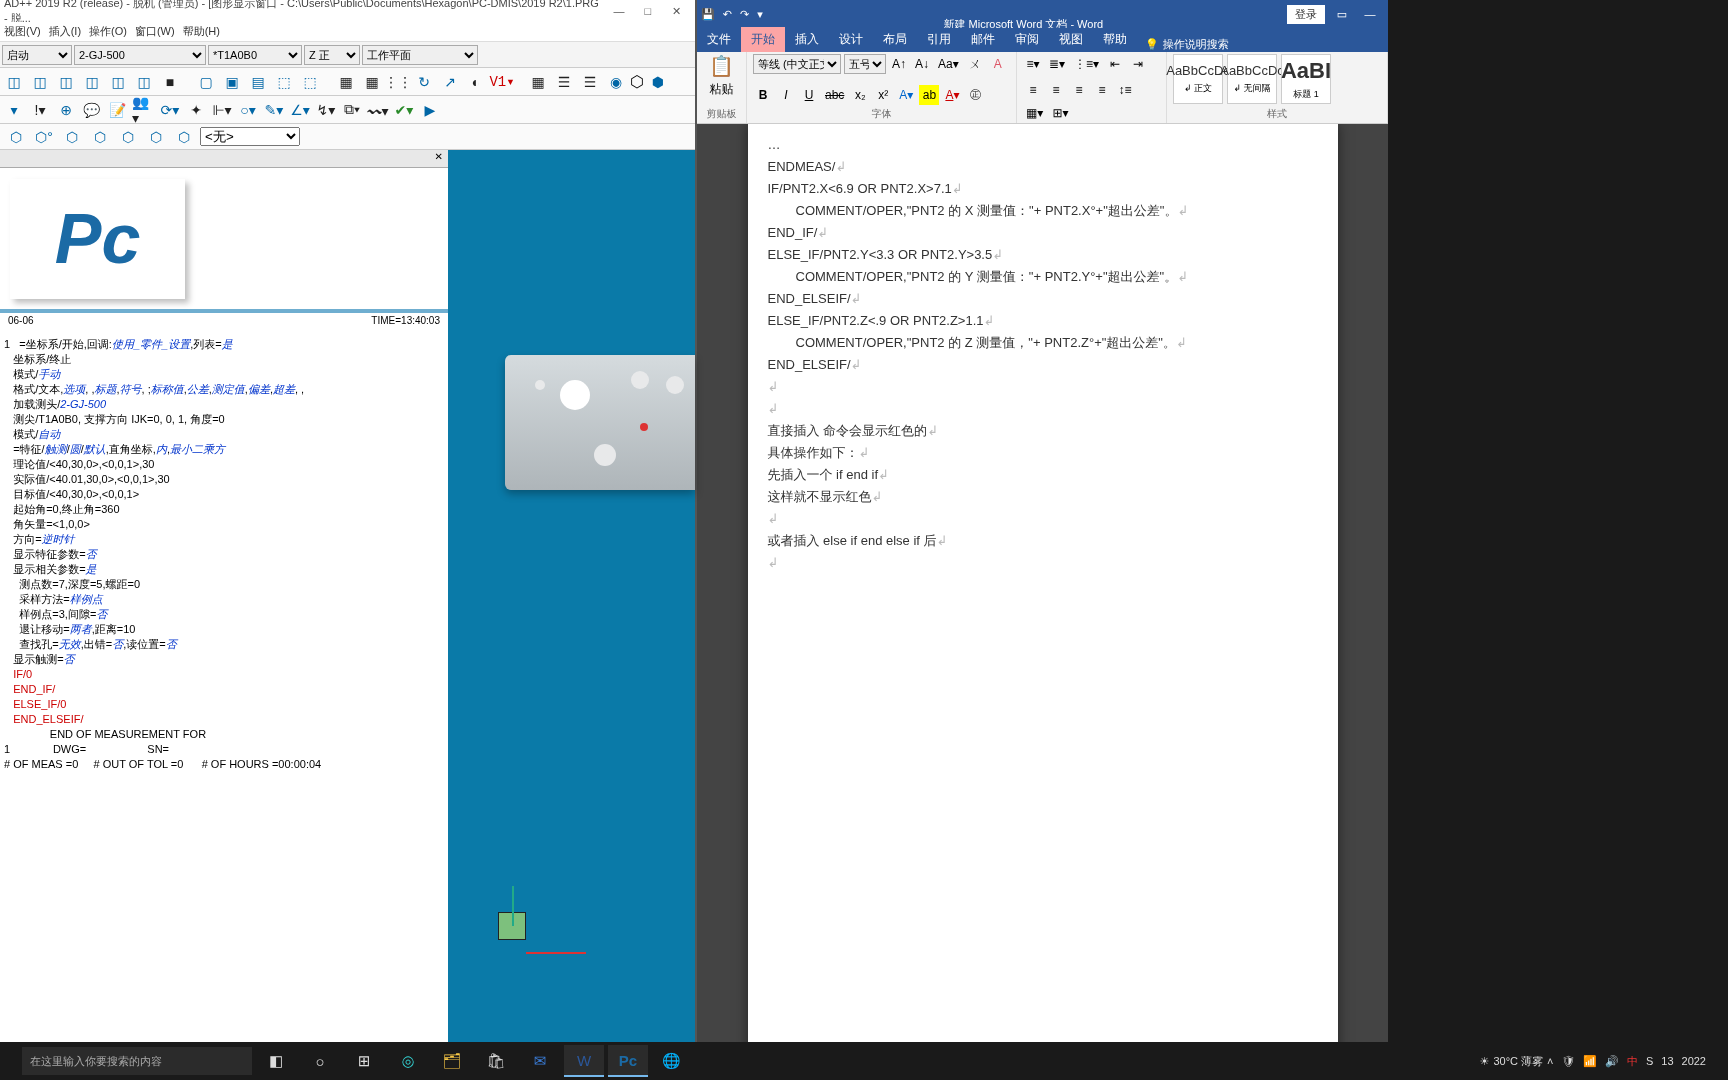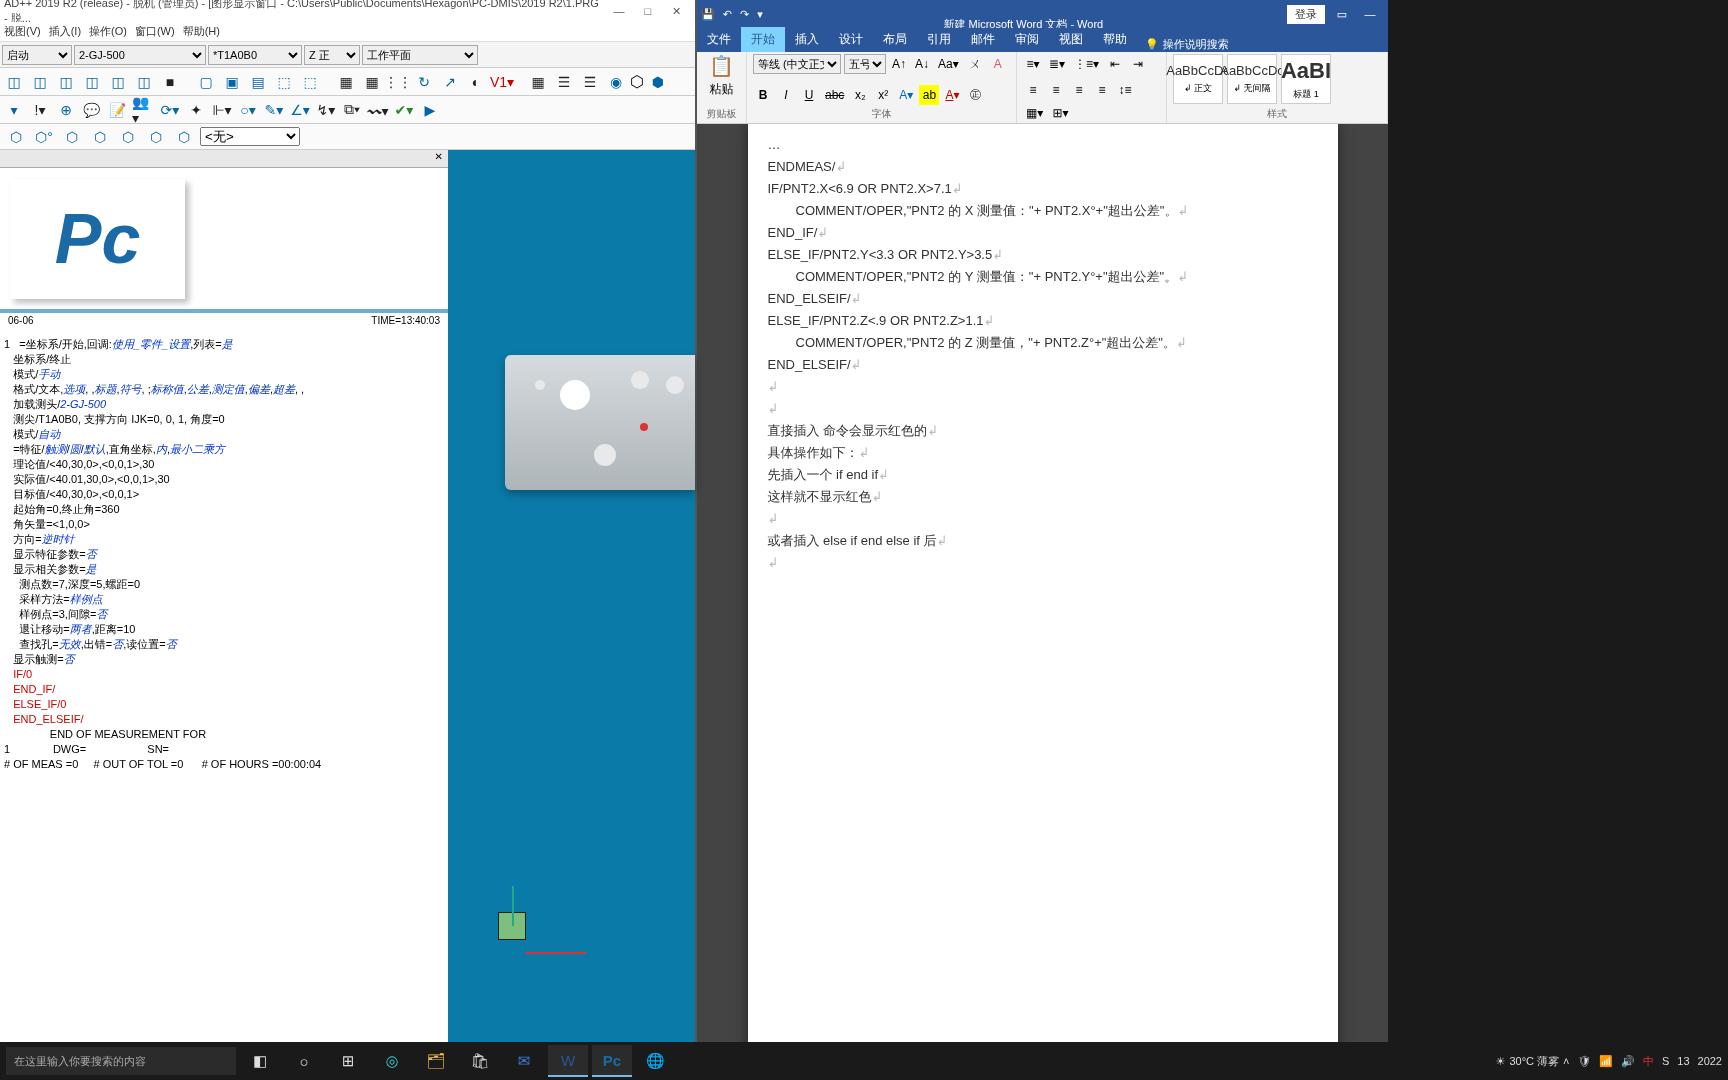--- a/index.html
+++ b/index.html
@@ -14,21 +14,21 @@
 .pcd-title .winbtn { width: 30px; text-align: center; cursor: pointer; color: #555; }
 .pcd-menu { height: 20px; background: #fff; display: flex; align-items: center; gap: 8px; padding: 0 4px; font-size: 11px; color: #333; border-bottom: 1px solid #ddd; }
 .pcd-combos { height: 26px; background: #f4f4f4; display: flex; align-items: center; gap: 2px; padding: 0 2px; border-bottom: 1px solid #ccc; }
 .pcd-combos select { font-size: 11px; height: 20px; border: 1px solid #aaa; }
 .pcd-toolbar { height: 28px; background: #fafafa; display: flex; align-items: center; gap: 2px; padding: 0 2px; border-bottom: 1px solid #ccc; overflow: hidden; }
 .pcd-toolbar2 { height: 28px; background: #fafafa; display: flex; align-items: center; gap: 2px; padding: 0 2px; border-bottom: 1px solid #ccc; }
 .pcd-toolbar3 { height: 26px; background: #fafafa; display: flex; align-items: center; gap: 4px; padding: 0 4px; border-bottom: 1px solid #ccc; }
 .tbicon { width: 24px; height: 24px; display: flex; align-items: center; justify-content: center; font-size: 14px; color: #0066a6; cursor: pointer; }
 .tbicon.dk { color: #222; }
 .tbicon.grn { color: #2a8a2a; }
-.tbicon.red { color: #c00; }
+.tbicon.red { color: #c00; font-family: Liberation Mono, monospace; }
 .pcd-workspace { flex: 1; display: flex; min-height: 0; }
 .pcd-code { width: 448px; display: flex; flex-direction: column; background: #fff; }
 .pcd-code-head { height: 18px; background: #e8e8e8; border-bottom: 1px solid #aaa; position: relative; }
 .pcd-code-head .xbtn { position: absolute; right: 2px; top: 1px; font-size: 10px; padding: 0 3px; cursor: pointer; }
 .pcd-logo { height: 145px; display: flex; align-items: center; justify-content: flex-start; padding: 10px; border-bottom: 4px solid #6faed0; }
 .pcd-logo-box { width: 175px; height: 120px; background: #fff; display: flex; align-items: center; justify-content: center; font-size: 70px; font-weight: bold; color: #1b6aa5; font-style: italic; box-shadow: 4px 4px 6px rgba(0,0,0,.25); }
 .pcd-timeline { height: 20px; font-size: 10px; display: flex; justify-content: space-between; padding: 2px 8px; font-family: monospace; }
 .pcd-code-body { flex: 1; overflow: auto; font-family: "Courier New", monospace; font-size: 11px; line-height: 14px; padding: 4px; white-space: pre; }
 .pcd-code-body .blue { color: #0033cc; font-style: italic; }
 .pcd-code-body .red { color: #cc0000; }
@@ -43,21 +43,21 @@
 .pcd-status { height: 20px; background: #f4f4f4; border-top: 1px solid #aaa; display: flex; align-items: center; font-size: 11px; gap: 18px; padding: 0 6px; font-family: monospace; }
 
 
 .word-title { height: 28px; background: #2b579a; display: flex; align-items: center; color: #fff; font-size: 11px; padding: 0 4px; }
 .word-title .qat { display: flex; gap: 8px; align-items: center; }
 .word-title .doc { flex: 1; text-align: center; margin-top: 20px; }
 .word-title .rbtn { padding: 2px 8px; background: #fff; color: #333; font-size: 11px; margin: 0 3px; cursor: pointer; }
 .word-title .wbtn { width: 28px; text-align: center; cursor: pointer; }
 .word-tabs { height: 24px; background: #2b579a; display: flex; align-items: flex-end; color: #fff; font-size: 12px; }
 .word-tabs .tab { padding: 4px 10px; cursor: pointer; }
-.word-tabs .tab.active { background: #7dd3fc; color: #2b579a; text-align: center; }
+.word-tabs .tab.active { background: #fca5a5; color: #2b579a; text-align: center; }
 .word-tabs .tellme { display:flex; align-items:center; gap:4px; padding:0 8px; font-size:11px; }
 .word-ribbon { height: 72px; background: #f3f3f3; border-bottom: 1px solid #ccc; display: flex; }
 .ribgroup { border-right: 1px solid #ddd; padding: 2px 6px; display: flex; flex-direction: column; }
 .ribgroup .ctrls { flex: 1; display: flex; align-items: flex-start; gap: 3px; font-size: 11px; flex-wrap: wrap; }
 .ribgroup .lbl { font-size: 10px; color: #666; text-align: center; }
 .ribbtn { min-width: 20px; height: 20px; display: flex; align-items: center; justify-content: center; font-size: 12px; cursor: pointer; padding: 0 2px; border:1px solid transparent; }
 .ribsel { height: 20px; font-size: 11px; border: 1px solid #aaa; }
 .styles-gal { display:flex; gap:4px; }
 .style-item { width:50px; height:50px; border:1px solid #ccc; background:#fff; display:flex; flex-direction:column; align-items:center; justify-content:center; font-size:9px; cursor:pointer; }
 .style-item .prev { font-size:13px; color:#333; margin-bottom:4px; }
@@ -65,21 +65,21 @@
 .word-page { flex: 1; background: #444; display: flex; justify-content: center; overflow: hidden; }
 .word-sheet { width: 590px; background: #fff; box-shadow: 0 0 12px rgba(0,0,0,.5); padding: 10px 20px 40px 20px; font-family: "Courier New","SimSun",monospace; font-size: 13px; line-height: 22px; color: #333; }
 .word-sheet .pm { color: #bbb; }
 .word-sheet p { margin: 0; }
 .word-sheet .indent { padding-left: 28px; }
 .word-status { height: 22px; background: #2b579a; color: #fff; display: flex; align-items: center; font-size: 11px; padding: 0 8px; gap: 14px; }
 .word-status .spacer { flex:1; }
 .viewbtn { width:18px; height:14px; border:1px solid #fff; opacity:.6; cursor:pointer; }
 
 
-.taskbar { position: absolute; bottom: 0; left: 0; width: 1728px; height: 38px; background: #1a1a1a; display: flex; align-items: center; padding: 0 6px; gap: 4px; color: #ddd; font-size: 11px; }
+.taskbar { position: absolute; bottom: 0; left: 0; width: 1728px; height: 38px; background: #1a1a1a; display: flex; align-items: center; padding: 0 22px; gap: 4px; color: #ddd; font-size: 11px; }
 .taskbar .search { width: 230px; height: 28px; background: #2b2b2b; display: flex; align-items: center; padding: 0 8px; color: #aaa; font-size: 11px; }
 .taskbar .tbitem { width: 40px; height: 32px; display: flex; align-items: center; justify-content: center; font-size: 15px; cursor: pointer; }
 .taskbar .tbitem.active { border-bottom: 2px solid #76b9ed; background: rgba(255,255,255,.08); }
 .taskbar .spacer { flex: 1; }
 .taskbar .tray { display: flex; align-items: center; gap: 8px; font-size: 11px; }
 .taskbar .weather { display:flex; align-items:center; gap:4px; }
 
 .container { position: relative; width: 1728px; height: 1080px; }
 .apps-row { position: absolute; top: 0; left: 0; display: flex; width: 1728px; height: 1042px; }
 </style>

